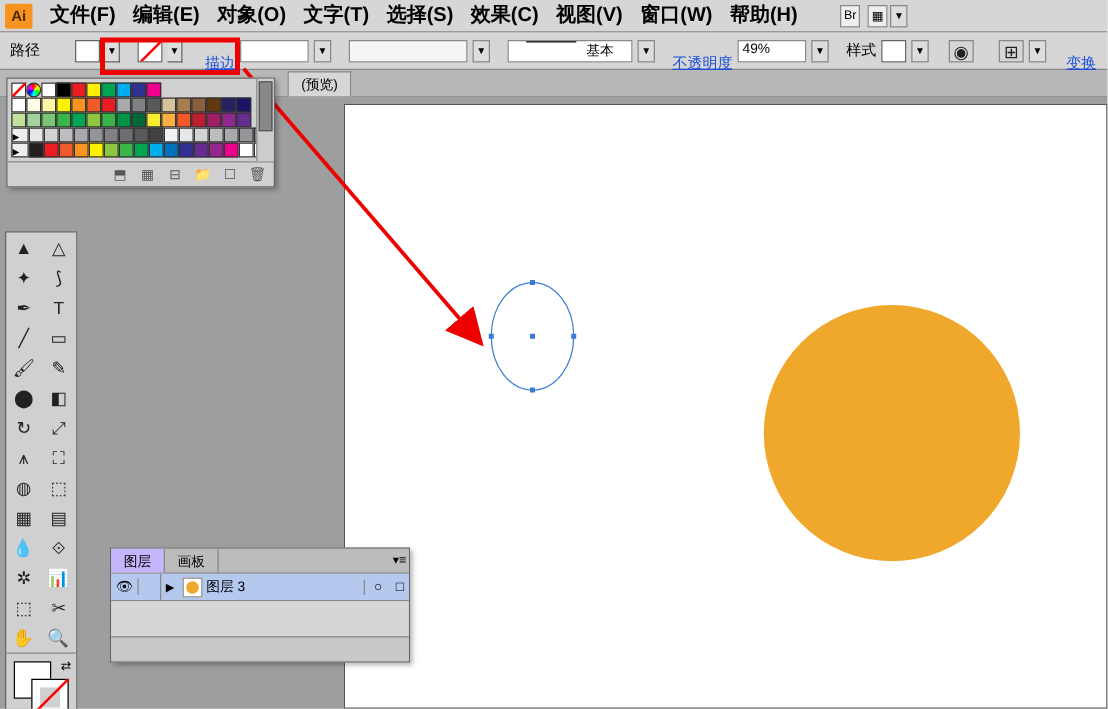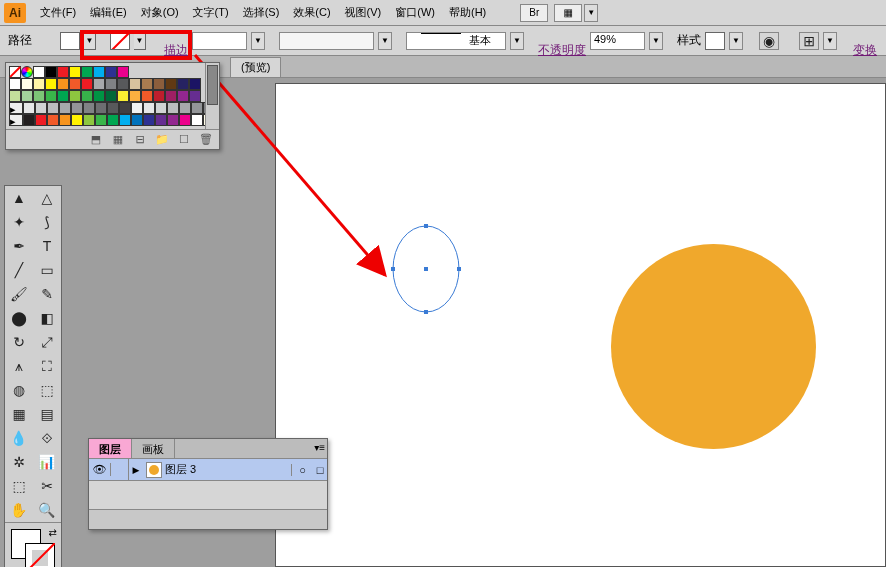--- a/index.html
+++ b/index.html
@@ -1,35 +1,35 @@
 <!DOCTYPE html>
 <html><head>
 <meta charset="utf-8">
 <style>
   * { box-sizing: border-box; margin: 0; padding: 0; font-family: "Microsoft YaHei", Arial, sans-serif; }
   body { width: 886px; height: 567px; background: #c8c8c8; overflow: hidden; position: relative; font-size: 11px; }
 
   
   .menu-bar { height: 26px; background: #d6d6d6; border-bottom: 1px solid #888; display: flex; align-items: center; padding-left: 4px; gap: 2px; }
   .ai-logo { width: 22px; height: 20px; background: #f7931e; color: #4a2a00; font-weight: bold; font-size: 12px; display: flex; align-items: center; justify-content: center; border-radius: 2px; margin-right: 6px;}
-  .menu-item { padding: 3px 6px; cursor: default; font-size: 11px; }
-  .menu-icon-btn { width: 28px; height: 18px; border: 1px solid #888; background: #eee; margin-left: 4px; display:flex; align-items:center; justify-content:center; font-size:10px;}
+  .menu-item { padding: 3px 6px; cursor: default; font-size: 16px; font-weight: bold; }
+  .menu-icon-btn { width: 16px; height: 18px; border: 1px solid #888; background: #eee; margin-left: 4px; display:flex; align-items:center; justify-content:center; font-size:10px;}
 
   
   .control-bar { height: 30px; background: #d6d6d6; border-bottom: 1px solid #888; display: flex; align-items: center; padding: 0 8px; gap: 4px; font-size: 12px; position: relative;}
   .ctrl-label { margin-right: 6px; }
   .swatch-btn { width: 20px; height: 18px; border: 1px solid #666; background: #fff; }
   .dropdown-arrow { width: 12px; height: 18px; border: 1px solid #666; background: #ddd; display:flex; align-items:center; justify-content:center; font-size:8px; border-left:none;}
   .swatch-none { width:20px; height:18px; border:1px solid #666; background:#fff; position:relative; overflow:hidden;}
   .swatch-none::after { content:""; position:absolute; left:-4px; top:7px; width:28px; height:2px; background:red; transform:rotate(-45deg);}
   .red-highlight { position: absolute; left: 80px; top: 30px; width: 112px; height: 30px; border: 4px solid #e00; z-index: 5; pointer-events: none;}
   .num-input { width: 55px; height: 18px; border: 1px solid #888; background: #fff; padding: 0 3px; font-size: 11px; }
   .sel-input { width: 80px; height: 18px; border: 1px solid #888; background: #f5f5f5; display:flex; padding:0 3px; font-size:11px;}
   .dd-btn { width:14px; height:18px; border:1px solid #888; background:#ddd; display:flex; align-items:center; justify-content:center; font-size:8px;}
-  .link-style { color: #701a75; text-decoration: underline; cursor: pointer; margin-top: 20px; }
+  .link-style { color: #1d4ed8; text-decoration: underline; cursor: pointer; margin-top: 20px; }
 
   
   .tab-bar { height: 22px; background: #b8b8b8; border-bottom: 1px solid #888; display: flex; align-items: flex-end; padding-left: 230px; }
   .tab { height: 20px; background: #d6d6d6; border: 1px solid #888; border-bottom: none; padding: 2px 10px; font-size: 11px; margin-right: 2px;}
 
   
   .main-area { position: absolute; top: 78px; left: 0; right: 0; bottom: 0; background: #9e9e9e; }
   .canvas { position: absolute; left: 275px; top: 5px; right: 0; bottom: 0; background: #fff; border: 1px solid #555; }
   .orange-circle { position: absolute; left: 335px; top: 160px; width: 205px; height: 205px; background: #f0a82c; border-radius: 50%; }
   .selected-ellipse { position: absolute; left: 115px; top: 140px; width: 70px; height: 90px; }
@@ -60,21 +60,21 @@
   .stroke-box { position:absolute; left:20px; top:18px; width:30px; height:30px; background:#fff; border:1px solid #000;}
   .stroke-box::after { content:""; position:absolute; inset:6px; background:#d0d0d0; border:none;}
   .stroke-red { position:absolute; left:20px; top:18px; width:30px; height:30px; overflow:hidden; z-index:2;}
   .stroke-red::after { content:""; position:absolute; left:-4px; top:13px; width:40px; height:2px; background:red; transform:rotate(-45deg);}
   .mini-swap { position:absolute; right:4px; top:2px; font-size:10px;}
 
   
   .layers-panel { position:absolute; left:88px; top:438px; width:240px; background:#d0d0d0; border:1px solid #666; z-index:25; box-shadow:2px 2px 4px rgba(0,0,0,0.3);}
   .lp-tabs { height:20px; background:#bcbcbc; display:flex; border-bottom:1px solid #888;}
   .lp-tab { padding:3px 10px; font-size:11px; border-right:1px solid #888;}
-  .lp-tab.active { background:#f9a8d4;font-weight:bold;}
+  .lp-tab.active { background:#c4b5fd;}
   .lp-row { display:flex; align-items:center; height:22px; background:#b5c9ef; border-bottom:1px solid #888; font-size:11px;}
   .lp-eye { width:22px; text-align:center; border-right:1px solid #888;}
   .lp-lock { width:18px; border-right:1px solid #888; height:100%;}
   .lp-toggle { width:14px; text-align:center; font-size:9px;}
   .lp-thumb { width:16px; height:16px; background:#fff; border:1px solid #888; margin:0 3px; display:flex; align-items:center; justify-content:center;}
   .lp-thumb-dot { width:10px; height:10px; background:#f0a82c; border-radius:50%;}
   .lp-sel { margin-left:auto; width:22px; text-align:center; border-left:1px solid #888;}
   .lp-footer { height:20px; border-top:1px solid #888; background:#c8c8c8;}
   .lp-grip { position:absolute; right:2px; top:3px; font-size:10px;}
 

